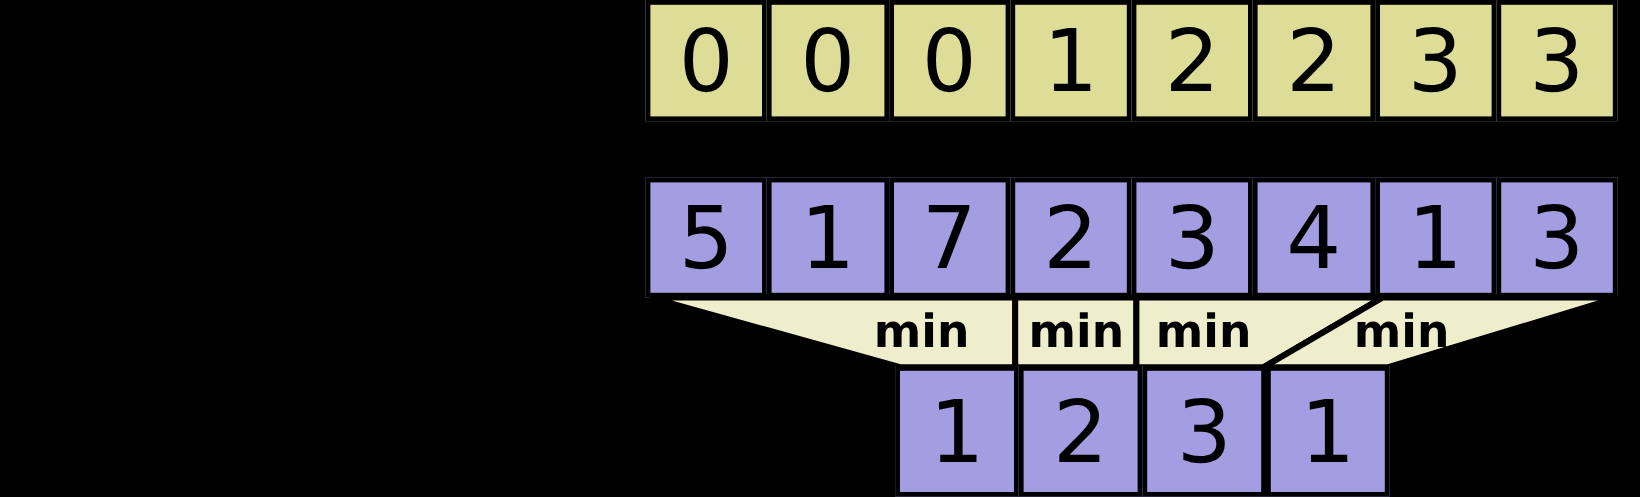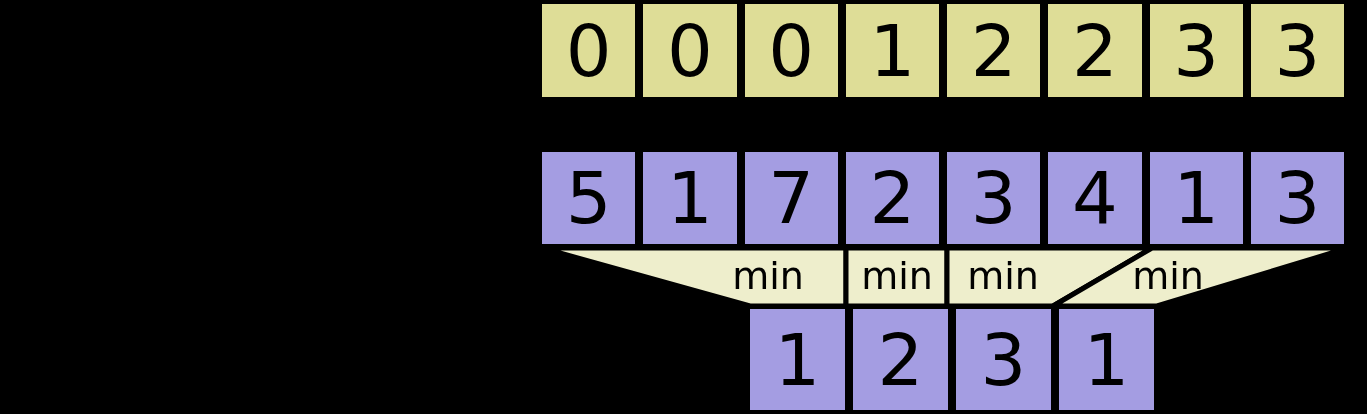--- a/index.html
+++ b/index.html
@@ -72,20 +72,21 @@
     background: #a49de2;
   }
 
   
   #min-band {
     position: absolute;
     left: 0px;
     top: 244px;
     width: 1367px;
     height: 66px;
+    font-weight: bold;
   }
   #min-band svg {
     display: block;
     width: 1367px;
     height: 66px;
   }
   .min-label {
     font-family: "DejaVu Sans", sans-serif;
     font-size: 38px;
     fill: #000000;

